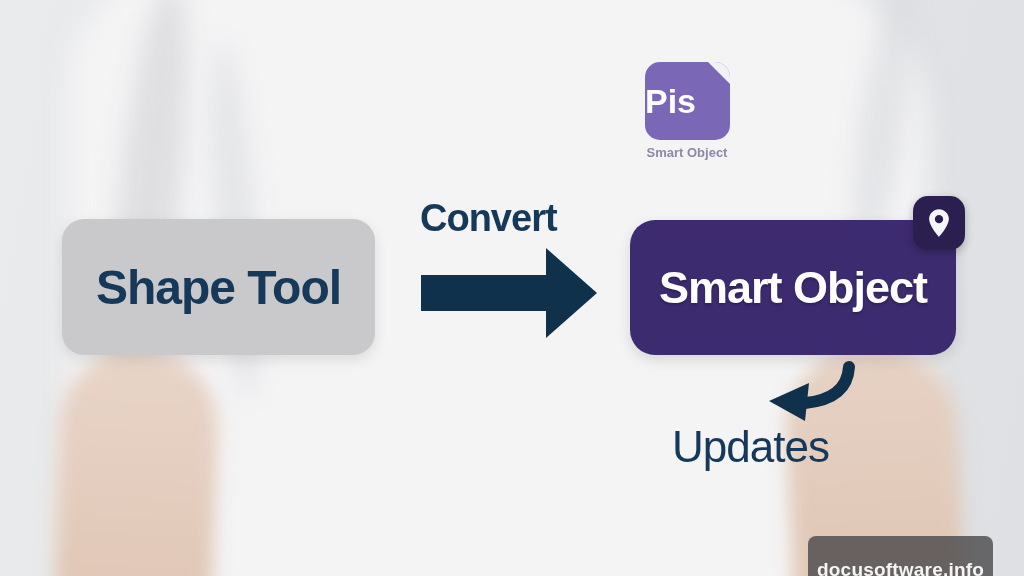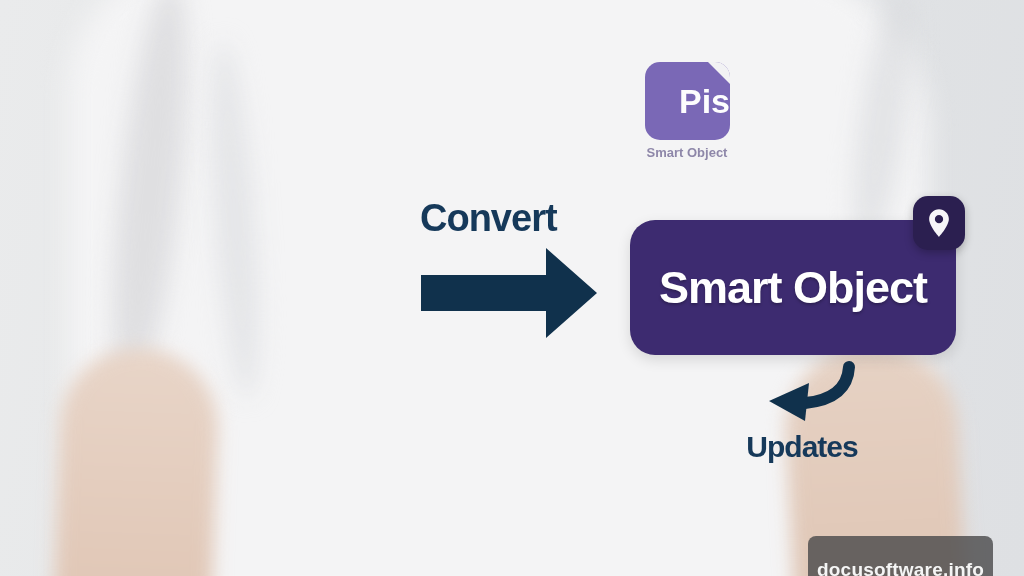--- a/index.html
+++ b/index.html
@@ -28,21 +28,21 @@
   }
   .arm-right{
     left:788px;width:172px;
     background:linear-gradient(180deg,#e6d2c4,#dfc5b4);
     border-radius:80px 80px 0 0;transform:rotate(-3deg);
   }
   
   .pis-icon{
     position:absolute;left:645px;top:62px;width:85px;height:78px;
     background:#7a68b6;border-radius:15px;
-    display:flex;align-items:center;justify-content:flex-end;
+    display:flex;align-items:center;justify-content:flex-start;
     filter:blur(0.6px);
   }
   .pis-fold{
     position:absolute;top:0;right:0;width:0;height:0;
     border-top:22px solid #f2f2f4;border-left:22px solid transparent;
     border-top-right-radius:15px;
   }
   .pis-text{
     color:#fdfdfe;font-weight:bold;font-size:34px;letter-spacing:0;
   }
@@ -76,22 +76,22 @@
     text-shadow:0 2px 3px rgba(0,0,0,0.25);
   }
   .pin-badge{
     position:absolute;left:913px;top:196px;width:52px;height:54px;
     background:#2b1f50;border-radius:15px;
     display:flex;align-items:center;justify-content:center;
     box-shadow:0 3px 8px rgba(0,0,0,0.25);
   }
   .curved-arrow{position:absolute;left:753px;top:357px;}
   .note-text{
-    position:absolute;left:672px;top:428px;width:260px;text-align:center;
-    color:#16395a;font-size:30px;font-weight:bold;line-height:37px;
+    position:absolute;left:672px;top:428px;width:260px;text-align:left;
+    color:#16395a;font-size:44px;font-weight:normal;line-height:37px;
     letter-spacing:-1px;
   }
   
   .watermark{
     position:absolute;left:808px;top:536px;height:44px;
     background:rgba(72,72,74,0.80);border-radius:8px;
     display:flex;align-items:center;padding:12px 9px;
   }
   .watermark span{
     color:#f5f5f5;font-size:19px;font-weight:bold;letter-spacing:0.2px;
@@ -108,20 +108,23 @@
   <div class="bg-fold fold-3"></div>
   <div class="bg-arm arm-left"></div>
   <div class="bg-arm arm-right"></div>
 
   <div class="pis-icon">
     <div class="pis-fold"></div>
     <span class="pis-text">Pis</span>
   </div>
   <div class="pis-label">Smart Object</div>
 
+  <div class="shape-box">
+    <span>Shape Tool</span>
+  </div>
 
   <div class="convert-label">Convert</div>
   <svg class="right-arrow" width="178" height="94" viewBox="0 0 178 94">
     <polygon points="0,28 125,28 125,1 176,46 125,91 125,64 0,64" fill="#10314c"></polygon>
   </svg>
 
   <div class="smart-box">
     <span>Smart Object</span>
   </div>
 

